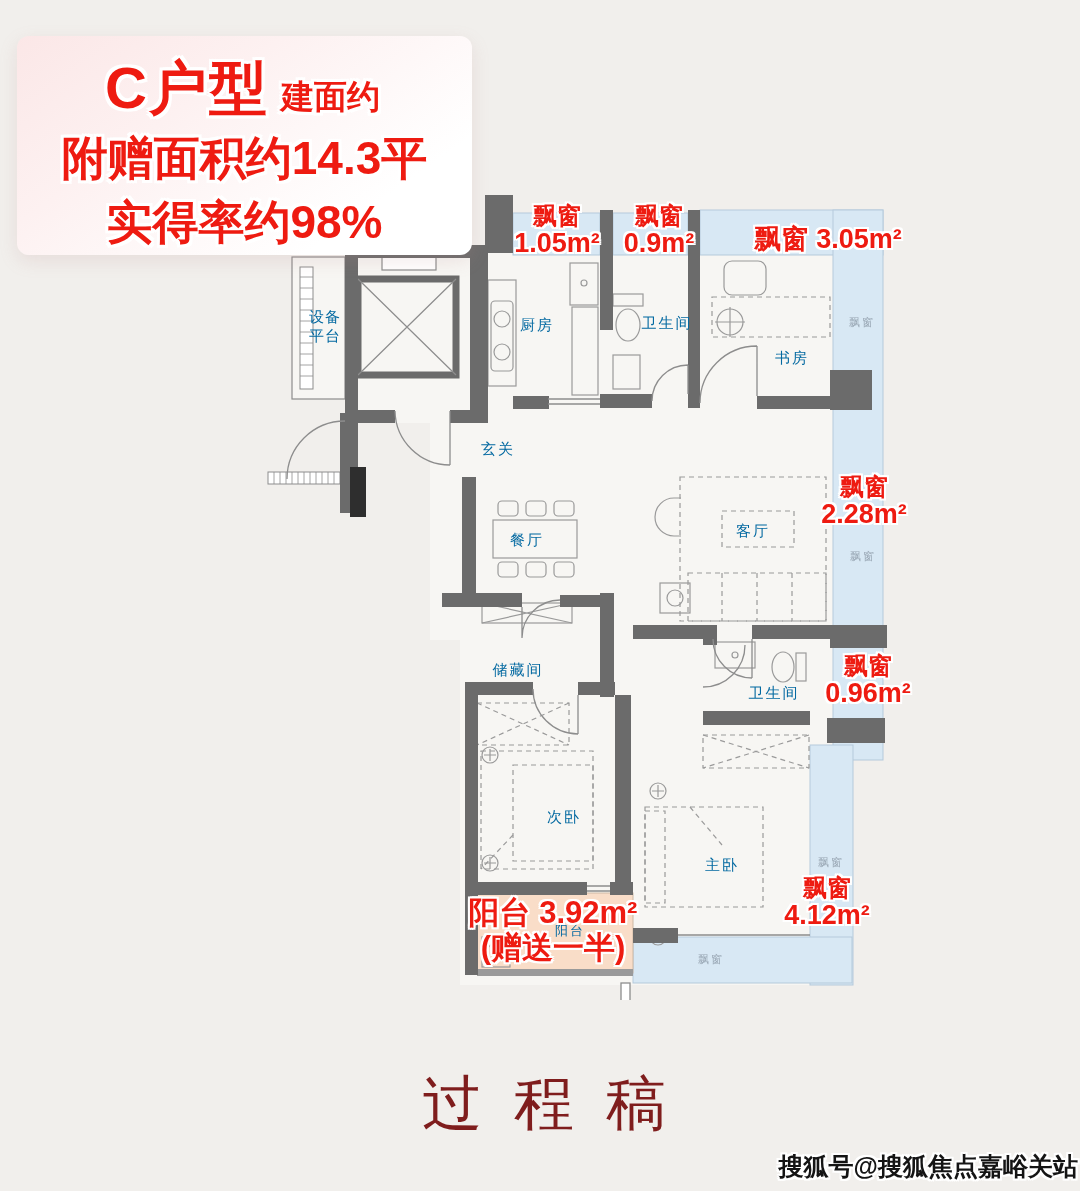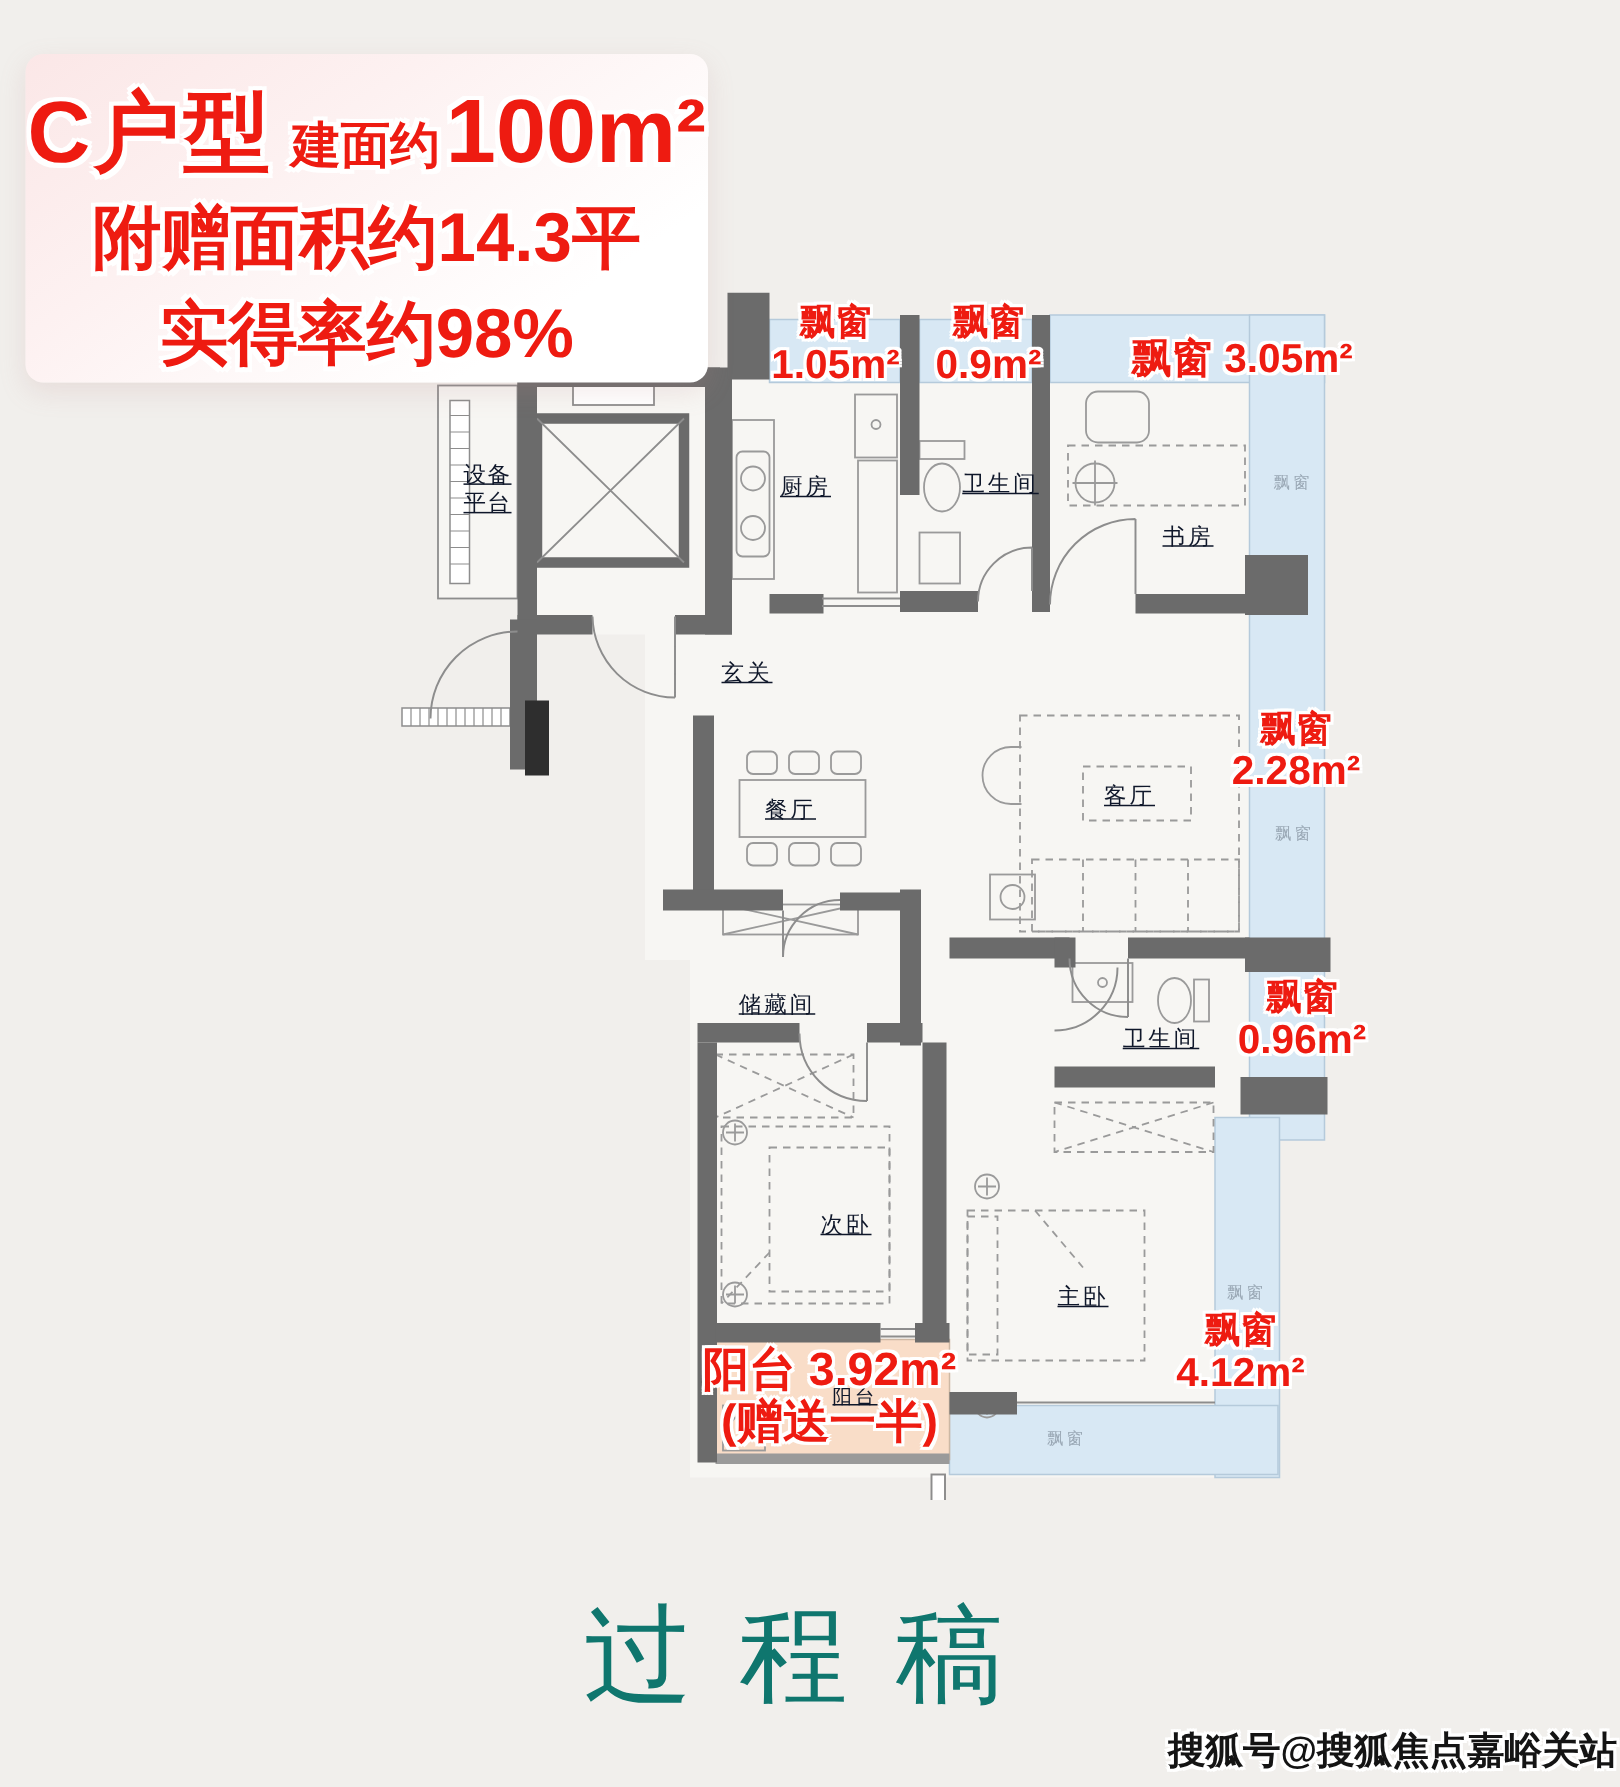--- a/index.html
+++ b/index.html
@@ -22,33 +22,33 @@
   .card-line1{display:flex;align-items:baseline;justify-content:center;margin-top:14px;white-space:nowrap;}
   .card-unit{font-size:58px;letter-spacing:2px;}
   .card-alabel{font-size:33px;margin:12px 4px 0 12px;}
   .card-avalue{font-size:60px;}
   .card-line2{font-size:46px;text-align:center;margin-top:0px;white-space:nowrap;}
   .card-line3{font-size:46px;text-align:center;margin-top:2px;white-space:nowrap;}
   
   svg.plan{left:260px;top:195px;z-index:5;}
   
   .lab{position:absolute;transform:translate(-50%,-50%);white-space:nowrap;z-index:10;}
-  .room-lab{font-size:15px;color:#0f172a;letter-spacing:2px;z-index:8;text-decoration:underline;}
+  .room-lab{font-size:15px;color:#0369a1;letter-spacing:2px;z-index:8;}
   .room-lab.two{line-height:1.25;text-align:center;letter-spacing:1px;}
   .tiny-lab{font-size:11px;color:#9aa8b5;letter-spacing:2px;z-index:8;}
   .red-note{color:#ee1b11;font-weight:bold;text-align:center;line-height:1.1;z-index:20;}
   .red-note .nm{font-size:24px;display:block;}
   .red-note .ar{font-size:27px;display:block;}
   .red-note.inline .nm,.red-note.inline .ar{display:inline;font-size:27px;}
   .red-note.inline .nm{margin-right:8px;}
   .balcony-note{font-size:31px;line-height:1.12;}
   
   .watermark{
-    left:545px;top:1104px;transform:translate(-50%,-50%);
-    font-family:"DejaVu Serif", serif;font-size:72px;color:#0f766e;
+    left:560px;top:1104px;transform:translate(-50%,-50%);
+    font-family:"DejaVu Serif", serif;font-size:60px;color:#7f1d1d;
     letter-spacing:32px;white-space:nowrap;z-index:6;
   }
   .credit{
     right:2px;top:1150px;font-size:25px;font-weight:bold;color:#141414;
     white-space:nowrap;z-index:31;
   }
 </style>
 </head>
 <body>
 
@@ -251,20 +251,19 @@
 
 <div class="lab red-note balcony-note otl2" style="left:553px;top:931px;">
   <span>阳台 3.92m²</span><br>
   <span>(赠送一半)</span>
 </div>
 
 <div class="abs card">
   <div class="card-line1">
     <span class="red otl3 card-unit">C户型</span>
     <span class="red otl3 card-alabel">建面约</span>
-    <span class="red otl3 card-avalue">100m²</span>
   </div>
   <div class="red otl3 card-line2">附赠面积约14.3平</div>
   <div class="red otl3 card-line3">实得率约98%</div>
 </div>
 
 <div class="abs watermark">过程稿</div>
 <div class="abs credit otl2">搜狐号@搜狐焦点嘉峪关站</div>
 
 </body></html>

